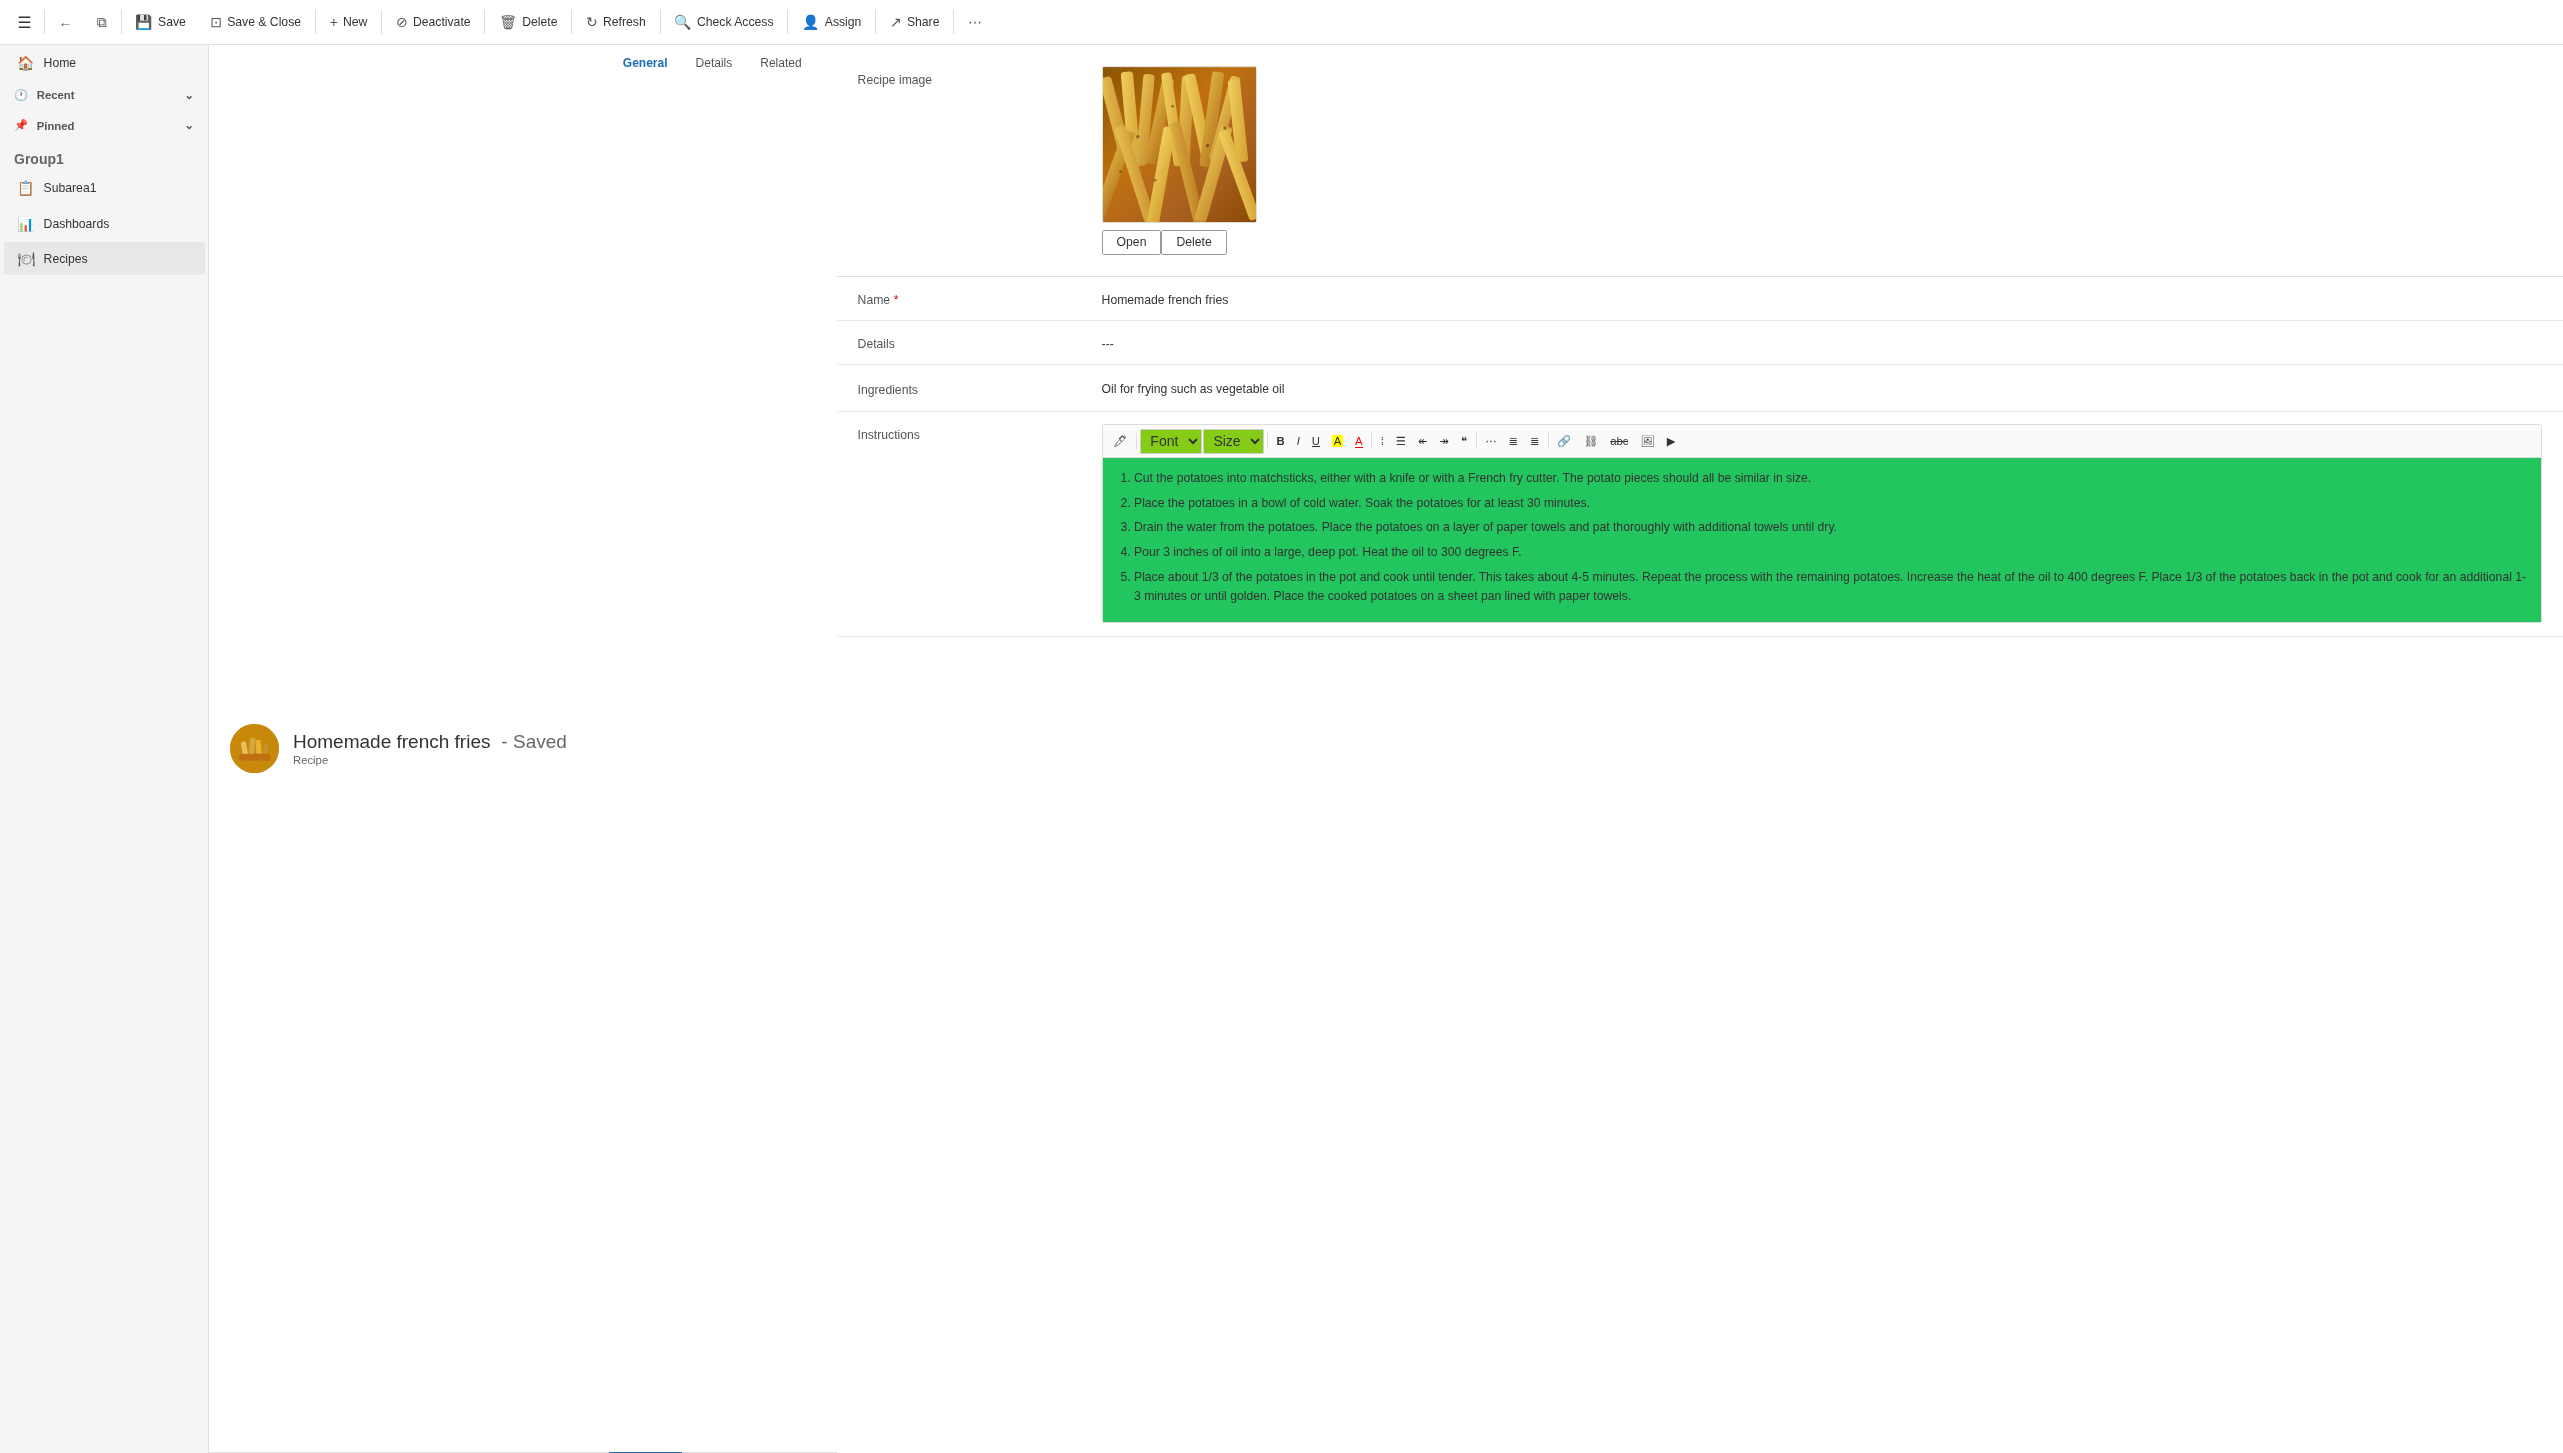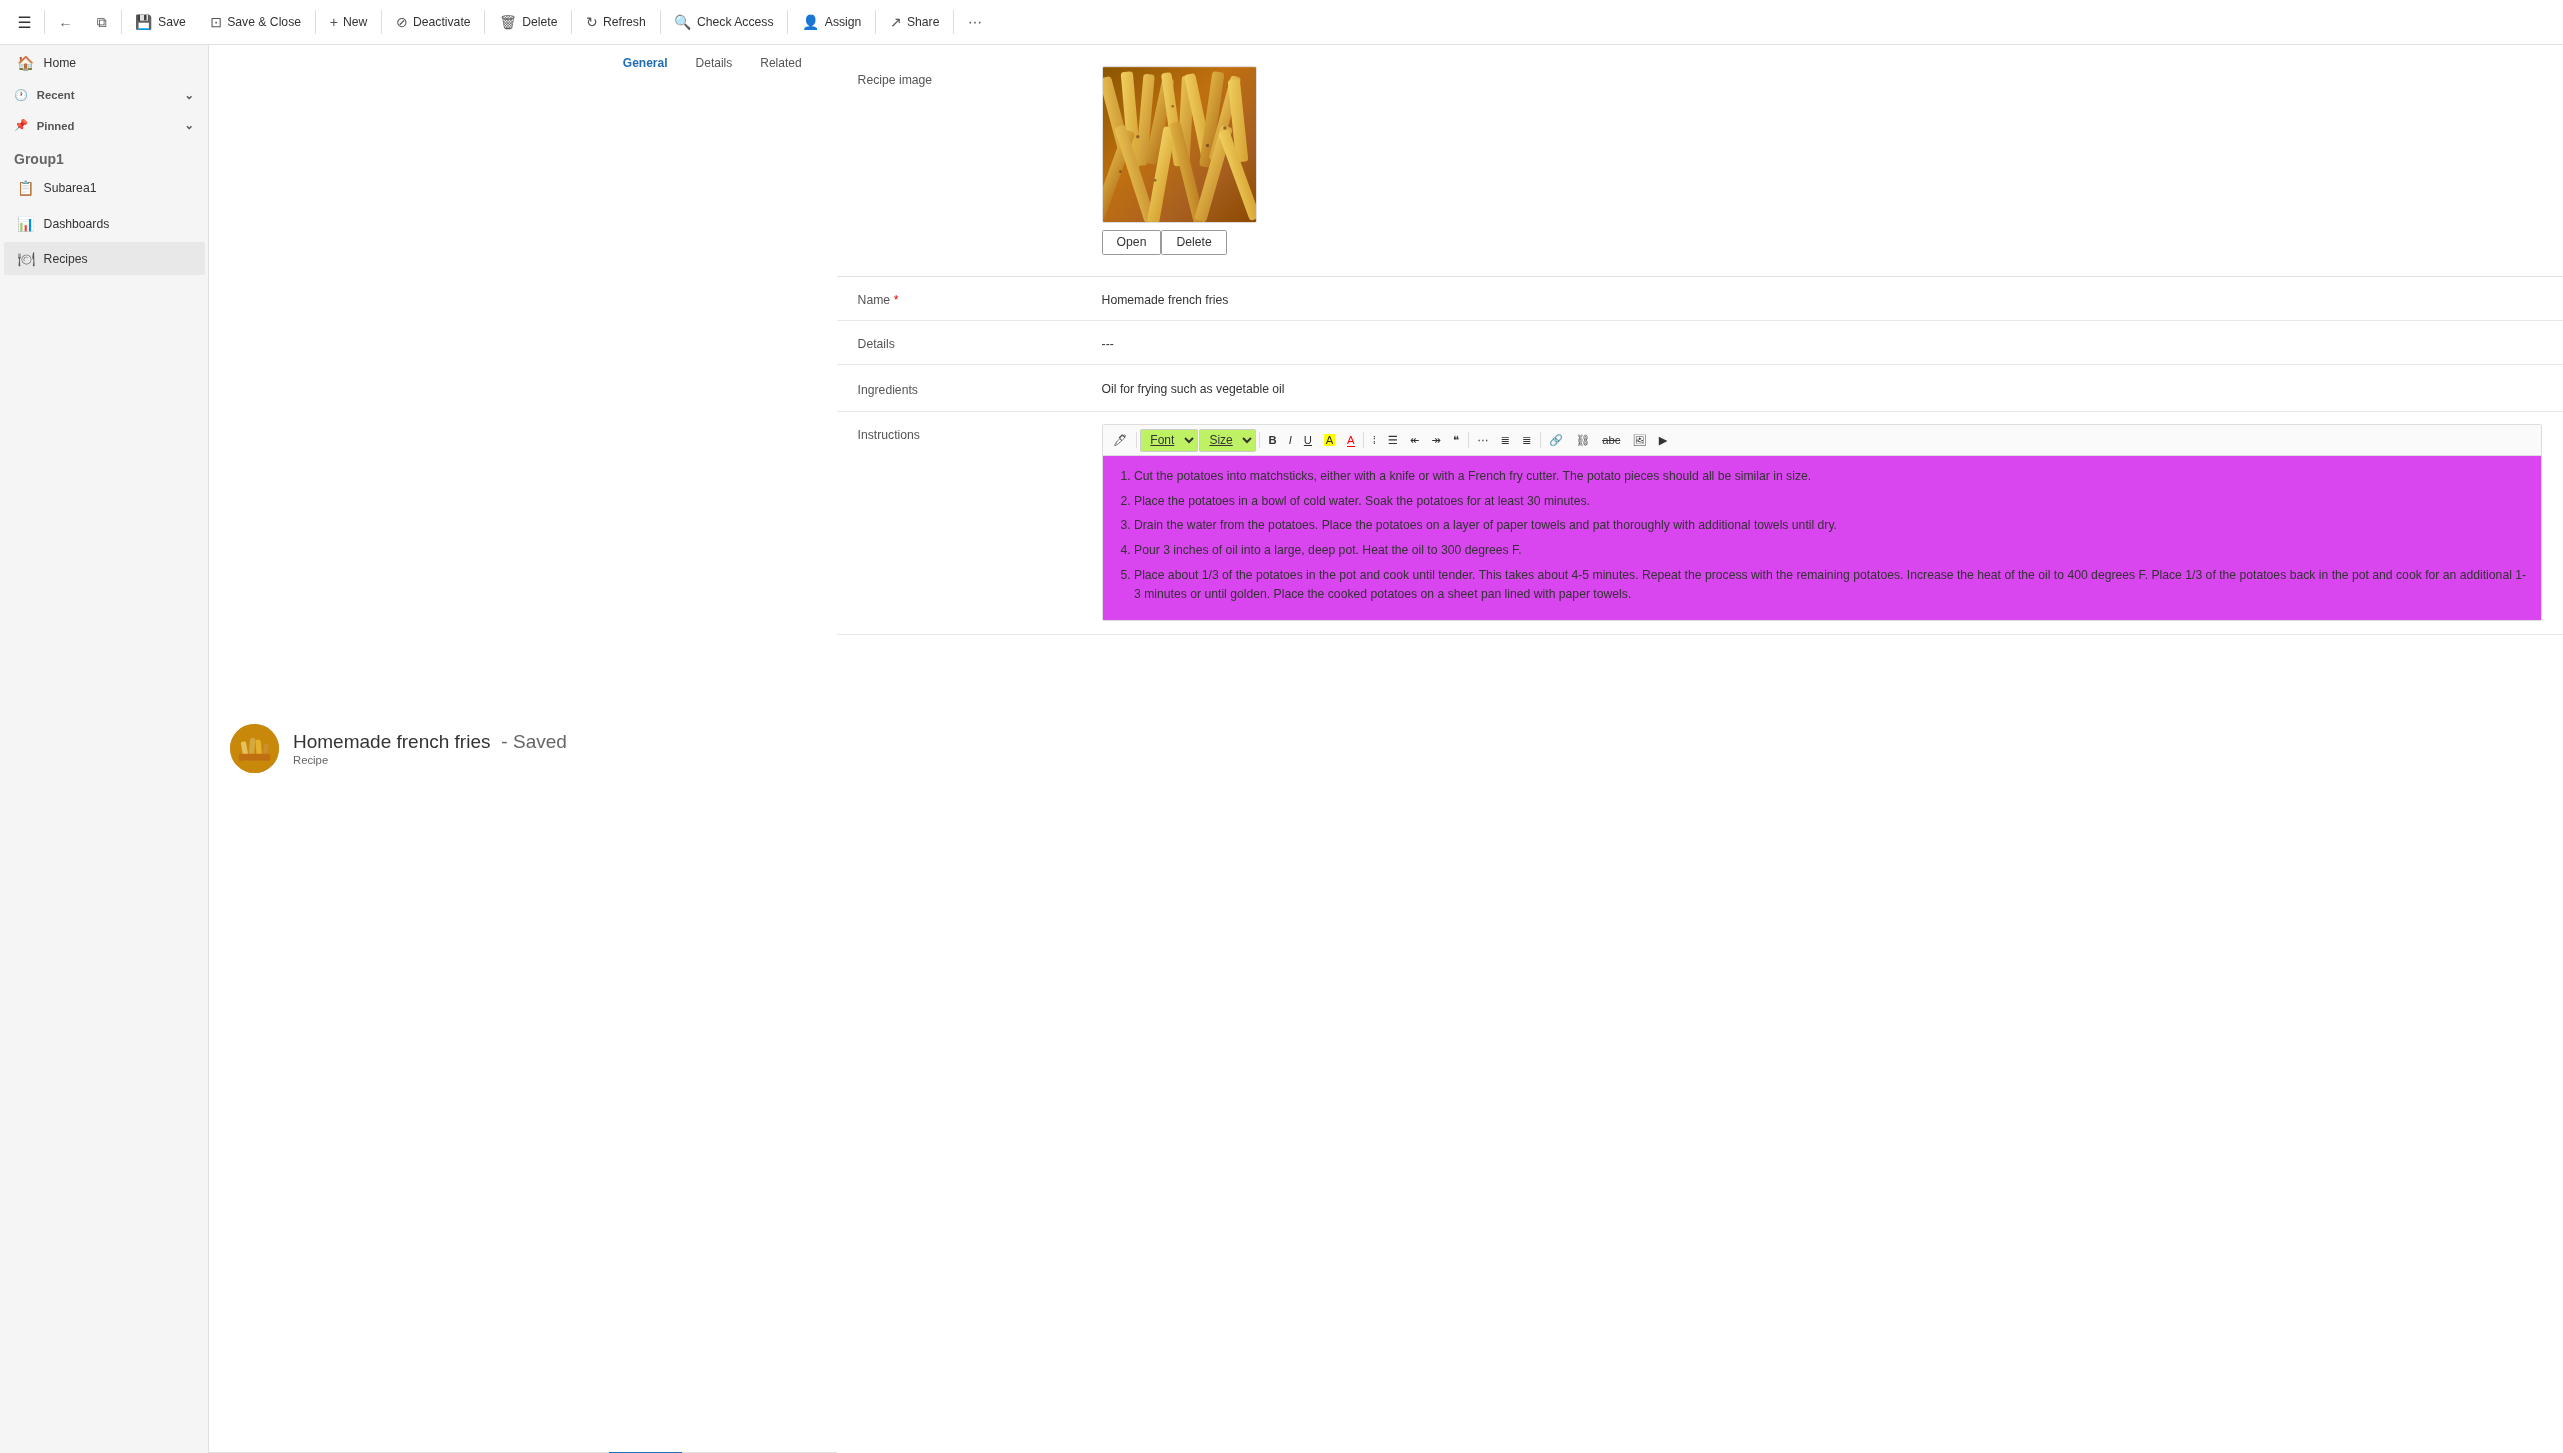--- a/index.html
+++ b/index.html
@@ -268,40 +268,39 @@
       border: none;
       background: none;
       cursor: pointer;
       border-radius: 1.7px;
       color: #333;
       display: flex;
       align-items: center;
     }
     .rich-select {
       padding: 2.6px 5.2px;
-      font-size: 12px;
+      font-size: 14px;
       border: 0.9px solid #ccc;
       border-radius: 1.7px;
-      background: #bef264;
-      color: #333;
-      cursor: pointer;
-      text-decoration: underline;
+      background: #84cc16;
+      color: #333;
+      cursor: pointer;
     }
     .rich-separator {
       width: 0.9px;
       height: 15.7px;
       background: #ddd;
       margin: 0 1.7px;
     }
     .instructions-body {
       padding: 10.5px 14px;
       font-size: 12.2px;
       color: #333;
       line-height: 1.6;
-      background: #d946ef;
+      background: #22c55e;
     }
     .instructions-body ol {
       padding-left: 17.4px;
     }
     .instructions-body li {
       margin-bottom: 5.2px;
     }
 
     
     ::-webkit-scrollbar { width: 7px; }

